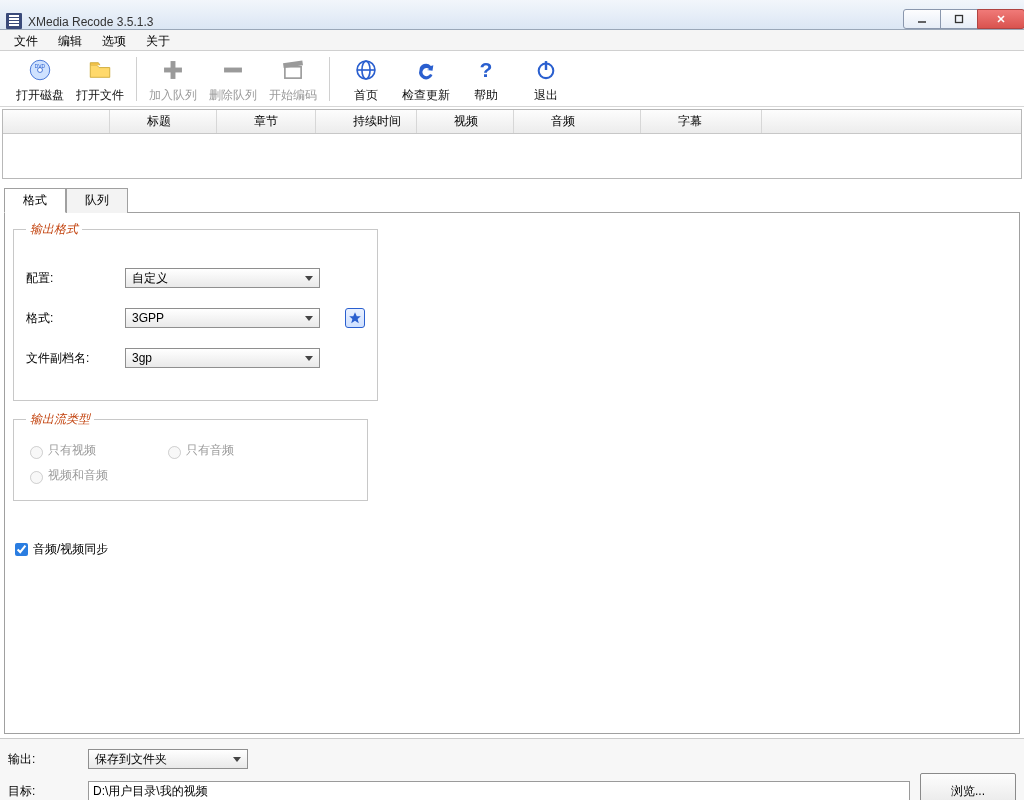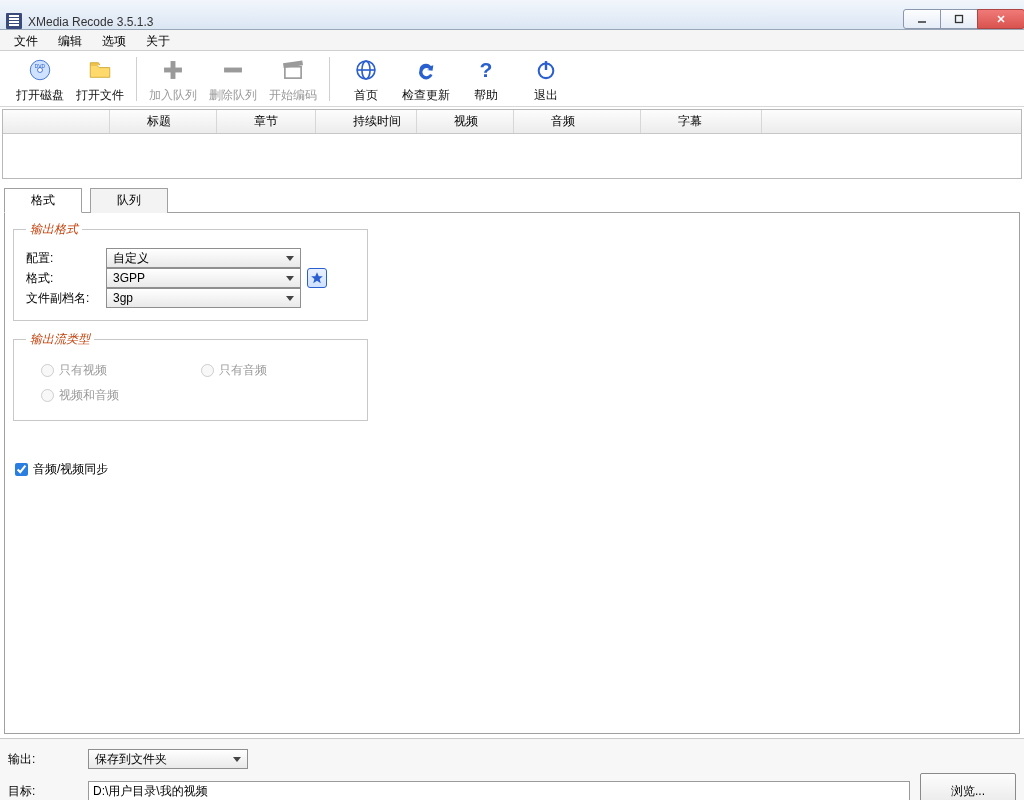--- a/index.html
+++ b/index.html
@@ -31,35 +31,35 @@
 
 
 .grid { border:1px solid #b8b8b8; margin:2px; }
 .grid .ghead { display:flex; background: linear-gradient(#fdfdfd,#ececec); border-bottom:1px solid #c7c7c7; }
 .ghead .gh { padding:3px 6px; border-right:1px solid #d7d7d7; font-size:12px;margin-left:31px; }
 .ghead .gh:last-child { border-right:none; }
 .gbody { height:44px; background:#fff; }
 
 
 .tabstrip { display:flex; margin:8px 0 0 4px; }
-.tab { padding:3px 26px; border:1px solid #a0a0a0; border-bottom:none; background:#f3f3f3; margin-right:8px; font-size:12px; position:relative; top:1px;}
+.tab { padding:3px 18px; border:1px solid #a0a0a0; border-bottom:none; background:#f3f3f3; margin-right:0px; font-size:12px; position:relative; top:1px;}
 .tab.active { background:#fff; border-bottom:1px solid #fff; z-index:2;}
 .tabpanel { border:1px solid #a0a0a0; margin:0 4px 4px 4px; padding:8px; background:#fff; height:522px; overflow:auto;}
 
 fieldset.group { border:1px solid #c8c8c8; padding:10px 12px 12px 12px; margin-bottom:10px; width:355px; }
 fieldset.group legend { padding:0 4px; color:#c2410c;font-style:italic; }
-.row { display:flex; align-items:center; margin:0 0; }
+.row { display:flex; align-items:center; margin:20px 0;gap:19px; }
 .row label.lbl { width:80px; }
 .dropdown { border:1px solid #8f8f8f; background: linear-gradient(#fff,#e9e9e9); height:20px; width:195px; display:flex; align-items:center; padding:0 18px 0 6px; position:relative; font-size:12px;}
 .dropdown::after { content:""; position:absolute; right:6px; top:7px; width:0; height:0; border-left:4px solid transparent; border-right:4px solid transparent; border-top:5px solid #444; }
 .starbtn { width:20px; height:20px; border:1px solid #2a5fcf; border-radius:3px; background:linear-gradient(#eaf1ff,#cfe0ff); margin-left:6px; display:flex; align-items:center; justify-content:center;}
 .starbtn svg { width:14px; height:14px; }
 
 .radio-grid { display:flex; flex-wrap:wrap; }
-.radio-item { width:130px; display:flex; align-items:center; margin:4px 15px; color:#9a9a9a; }
+.radio-item { width:130px; display:flex; align-items:flex-end; margin:4px 4px; color:#9a9a9a; }
 .radio-item input { margin-right:5px; }
 
 .check-row { display:flex; align-items:center; margin-top:40px; margin-left:2px; }
 .check-row input { margin-right:5px; accent-color:#2a7de1; }
 
 
 .bottom { border-top:1px solid #c9c9c9; padding:6px 8px; background:#f7f7f7; }
 .brow { display:flex; align-items:center; margin:4px 0; }
 .brow .blbl { width:80px; }
 .textinput { border:1px solid #9a9a9a; height:20px; padding:0 4px; font-size:12px; background:#fff; }

